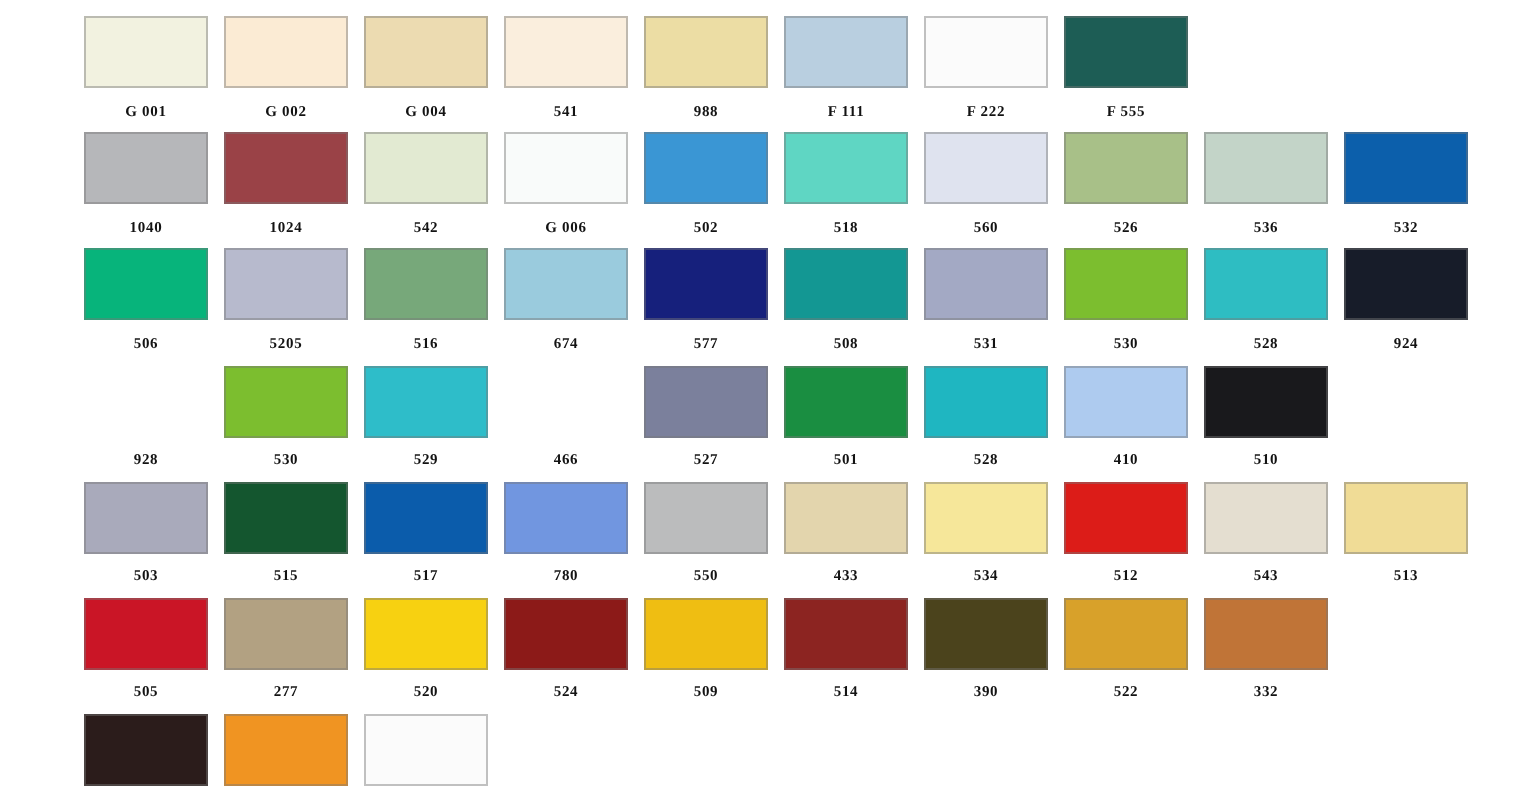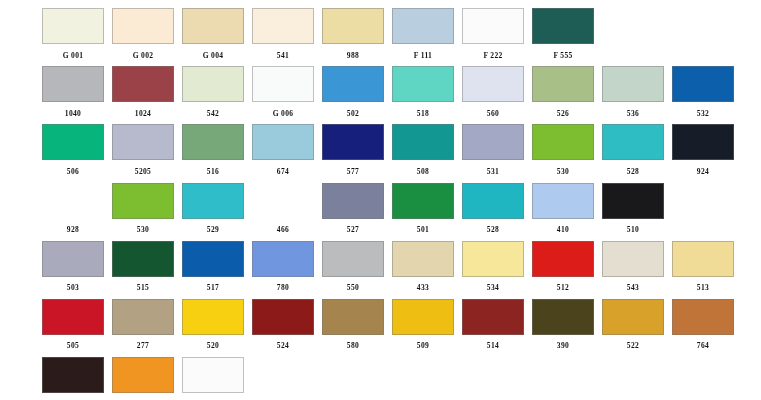--- a/index.html
+++ b/index.html
@@ -281,42 +281,38 @@
         </div>
         <div class="swatch-cell">
           <div class="swatch-chip bordered" style="background: rgb(247, 209, 17);"></div>
           <div class="swatch-label">520</div>
         </div>
         <div class="swatch-cell">
           <div class="swatch-chip bordered" style="background: rgb(140, 26, 24);"></div>
           <div class="swatch-label">524</div>
         </div>
         <div class="swatch-cell">
-          <div class="swatch-chip bordered" style="background: rgb(165, 132, 77);"></div>
-          <div class="swatch-label">580</div>
-        </div>
-        <div class="swatch-cell">
           <div class="swatch-chip bordered" style="background: rgb(239, 190, 18);"></div>
           <div class="swatch-label">509</div>
         </div>
         <div class="swatch-cell">
           <div class="swatch-chip bordered" style="background: rgb(140, 36, 33);"></div>
           <div class="swatch-label">514</div>
         </div>
         <div class="swatch-cell">
           <div class="swatch-chip bordered" style="background: rgb(75, 67, 28);"></div>
           <div class="swatch-label">390</div>
         </div>
         <div class="swatch-cell">
           <div class="swatch-chip bordered" style="background: rgb(216, 161, 42);"></div>
           <div class="swatch-label">522</div>
         </div>
         <div class="swatch-cell">
           <div class="swatch-chip bordered" style="background: rgb(192, 116, 55);"></div>
-          <div class="swatch-label">764</div>
+          <div class="swatch-label">332</div>
         </div>
       </div>
       <div class="swatch-row">
         <div class="swatch-cell">
           <div class="swatch-chip bordered" style="background: rgb(43, 28, 27);"></div>
           <div class="swatch-label"></div>
         </div>
         <div class="swatch-cell">
           <div class="swatch-chip bordered" style="background: rgb(240, 148, 34);"></div>
           <div class="swatch-label"></div>

